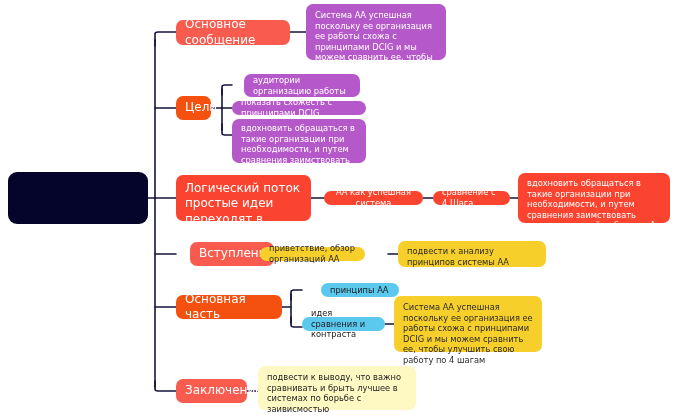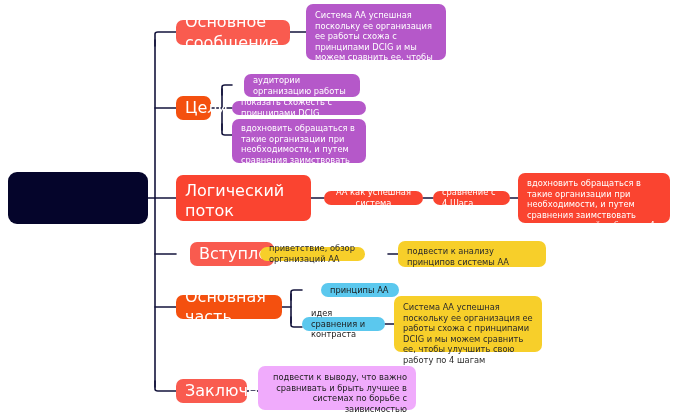--- a/index.html
+++ b/index.html
@@ -10,29 +10,29 @@
   #canvas{position:absolute;inset:0;width:676px;height:418px;}
   svg.edges{position:absolute;left:0;top:0;width:676px;height:418px;pointer-events:none;}
   .node{
     position:absolute;box-sizing:border-box;border-radius:7px;
     color:#ffffff;display:flex;align-items:center;
     padding:5px 9px;line-height:1.28;
     -webkit-font-smoothing:antialiased;
   }
   .node .txt{display:block;width:100%;white-space:pre-line;}
   .root{background:#05052b;border-radius:9px;}
-  .lvl1{font-size:16px;}
+  .lvl1{font-size:12px;}
   .lvl2{font-size:8.3px;}
   .c-coral{background:#f95b4f;}
   .c-orange{background:#f4500f;justify-content:flex-end;}
   .c-purple{background:#b558c9;}
   .c-red{background:#fa4430;}
   .c-yellow{background:#f7cf2a;color:#2b2b2b;}
   .c-blue{background:#5bc8ee;color:#1c1c1c;}
-  .c-lightblue{background:#f0abfc;color:#1c1c1c;text-align:right;}
+  .c-lightblue{background:#fef9c3;color:#1c1c1c;}
 </style>
 </head>
 <body>
 
 <div id="canvas">
 
   <svg class="edges" viewBox="0 0 676 418">
     <g fill="none" stroke="#14143c" stroke-width="1.6" stroke-linecap="round">
 
       <path d="M148 198 L155 198"></path>

